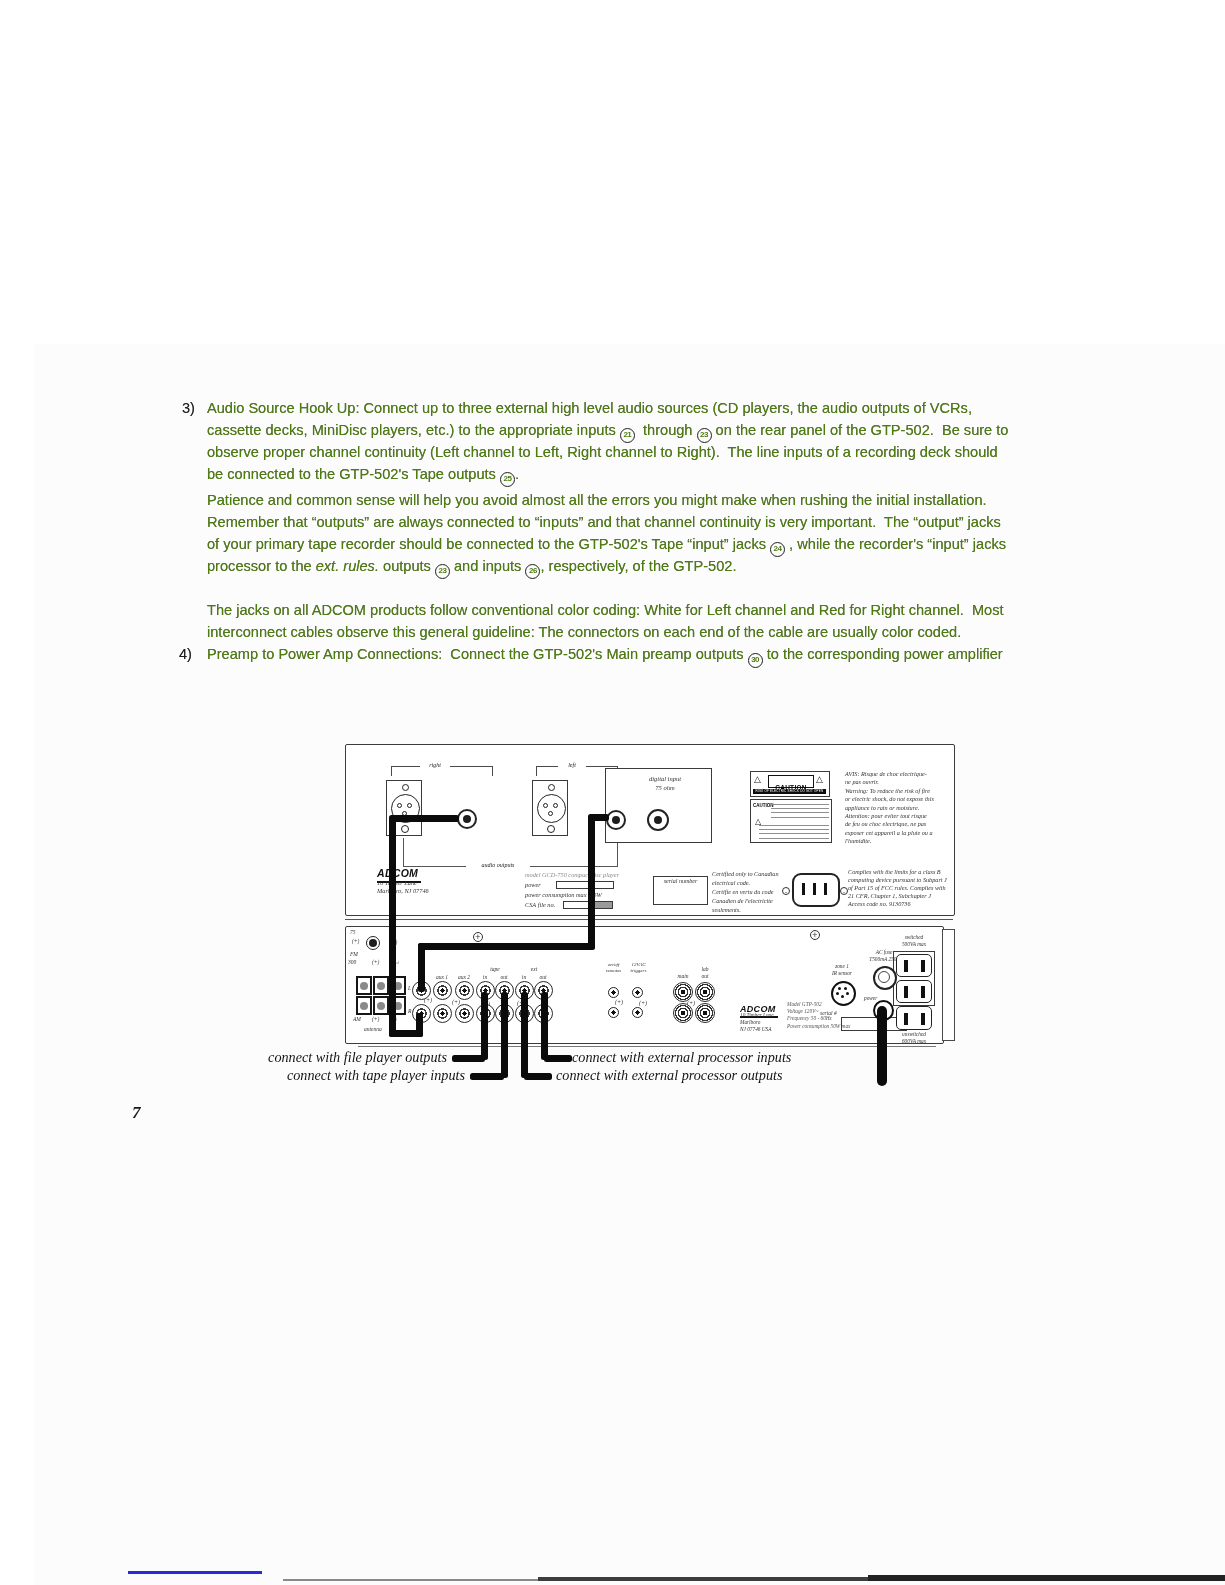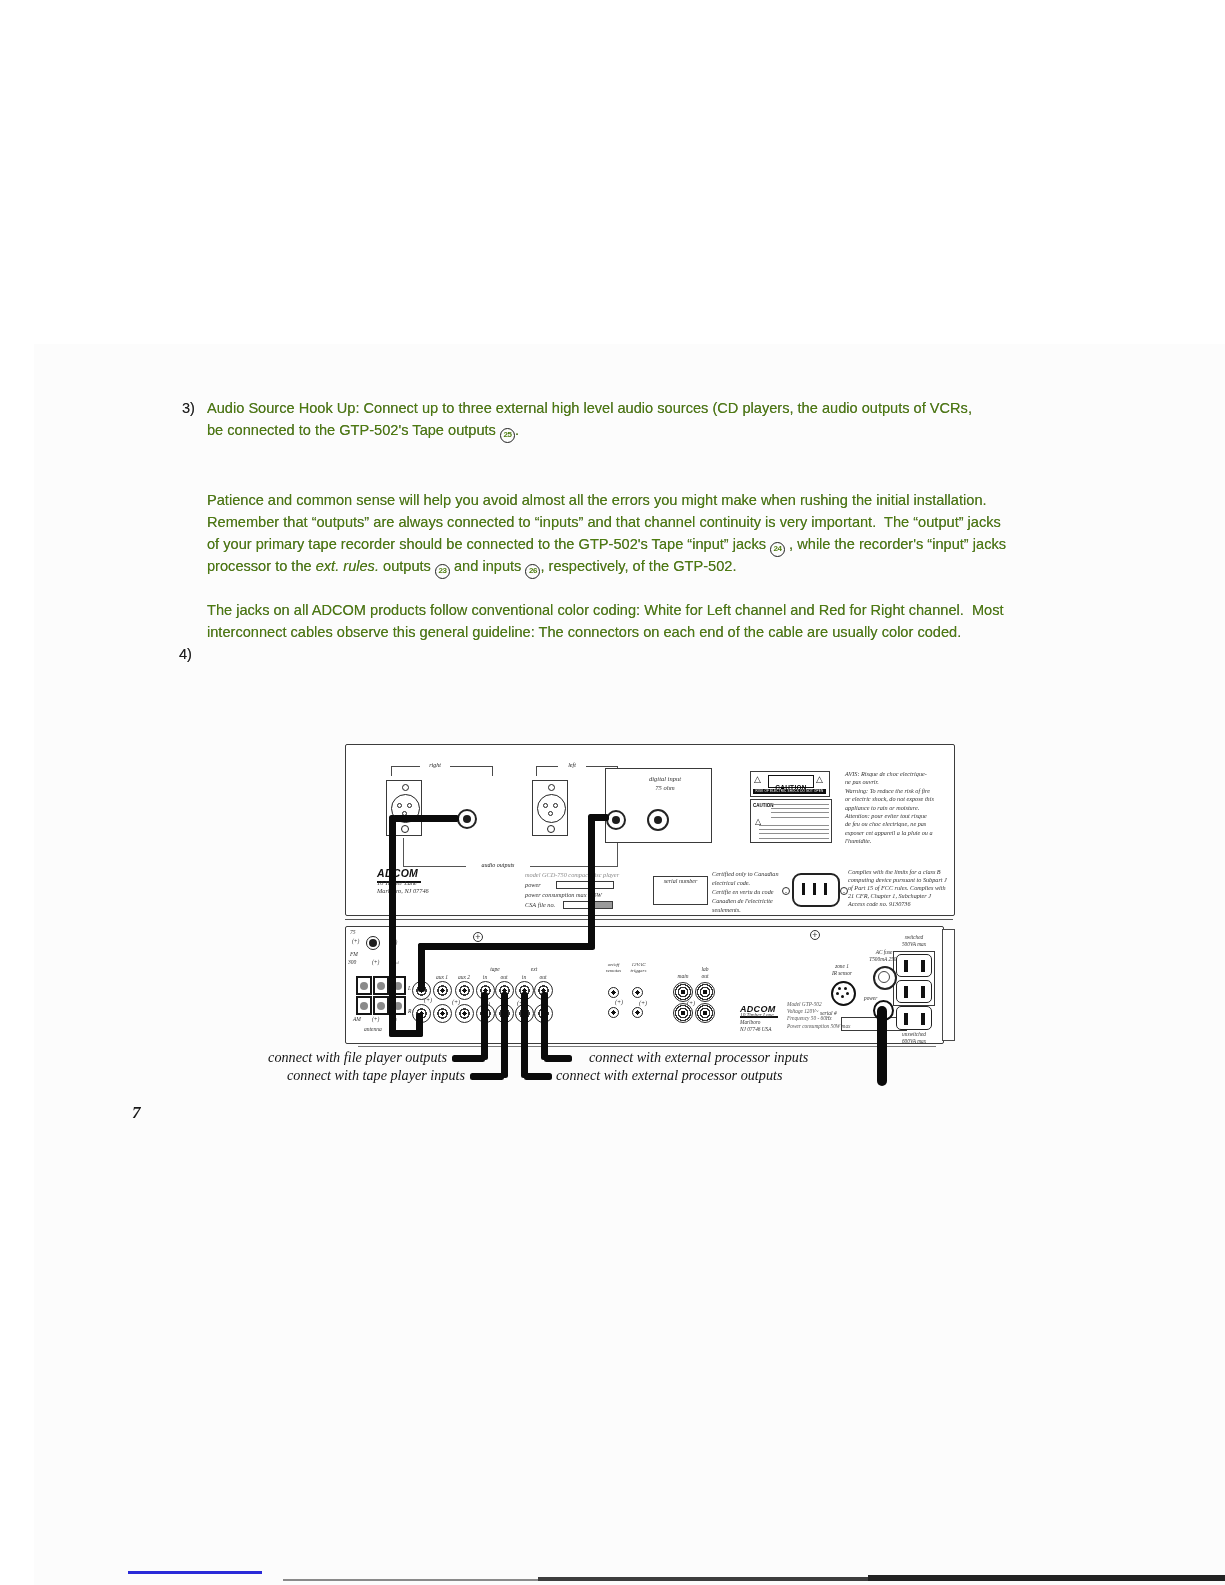--- a/index.html
+++ b/index.html
@@ -64,37 +64,40 @@
 </head>
 <body>
 
 <div id="page">
 
   <div class="tint" style="left:34px;top:344px;width:1191px;height:1241px;"></div>
 
   <div class="marker" style="left:182px;top:398px;">3)</div>
   <div class="para" style="left:207px;top:398px;width:880px;">
       <div class="tl-line"><span>Audio Source Hook Up: Connect up to three external high level audio sources (CD players, the audio outputs of VCRs,</span></div>
+      <div class="tl-line"><span>cassette decks, MiniDisc players, etc.) to the appropriate inputs </span><span class="circ">21</span><span>  through </span><span class="circ">23</span><span> on the rear panel of the GTP-502.  Be sure to</span></div>
+      <div class="tl-line"><span>observe proper channel continuity (Left channel to Left, Right channel to Right).  The line inputs of a recording deck should</span></div>
       <div class="tl-line"><span>be connected to the GTP-502's Tape outputs </span><span class="circ">25</span><span>.</span></div>
     </div>
 
   <div class="para" style="left:207px;top:490px;width:880px;">
       <div class="tl-line"><span>Patience and common sense will help you avoid almost all the errors you might make when rushing the initial installation.</span></div>
       <div class="tl-line"><span>Remember that “outputs” are always connected to “inputs” and that channel continuity is very important.  The “output” jacks</span></div>
       <div class="tl-line"><span>of your primary tape recorder should be connected to the GTP-502's Tape “input” jacks </span><span class="circ">24</span><span> , while the recorder's “input” jacks</span></div>
       <div class="tl-line"><span>processor to the </span><span class="it">ext. rules.</span><span> outputs </span><span class="circ">23</span><span> and inputs </span><span class="circ">26</span><span>, respectively, of the GTP-502.</span></div>
     </div>
 
   <div class="para" style="left:207px;top:600px;width:880px;">
       <div class="tl-line"><span>The jacks on all ADCOM products follow conventional color coding: White for Left channel and Red for Right channel.  Most</span></div>
       <div class="tl-line"><span>interconnect cables observe this general guideline: The connectors on each end of the cable are usually color coded.</span></div>
     </div>
 
   <div class="marker" style="left:179px;top:644px;">4)</div>
   <div class="para" style="left:207px;top:644px;width:880px;">
+      <div class="tl-line"><span>Preamp to Power Amp Connections:  Connect the GTP-502's Main preamp outputs </span><span class="circ">30</span><span> to the corresponding power amplifier</span></div>
     </div>
 
   <div class="panel" style="left:345px;top:744px;width:608px;height:170px;"></div>
   <div class="hl" style="left:345px;top:919px;width:608px;"></div>
 
   <div class="bracket" style="left:391px;top:766px;width:100px;"></div>
   <div class="blabel" style="left:420px;top:762px;width:30px;">right</div>
   <div class="bracket" style="left:536px;top:766px;width:80px;"></div>
   <div class="blabel" style="left:558px;top:762px;width:28px;">left</div>
 
@@ -311,21 +314,21 @@
   <div class="cable" style="left:470px;top:1073px;width:34px;height:7px;"></div>
 
   <div class="cable" style="left:521px;top:992px;width:7px;height:86px;"></div>
   <div class="cable" style="left:524px;top:1073px;width:28px;height:7px;"></div>
 
   <div class="cable" style="left:541px;top:992px;width:7px;height:68px;"></div>
   <div class="cable" style="left:544px;top:1055px;width:28px;height:7px;"></div>
 
   <div class="conn" style="left:245px;top:1049px;width:202px;text-align:right;">connect with file player outputs</div>
   <div class="conn" style="left:263px;top:1067px;width:202px;text-align:right;">connect with tape player inputs</div>
-  <div class="conn" style="left:589px;top:1049px;">connect with external processor inputs</div>
+  <div class="conn" style="left:572px;top:1049px;">connect with external processor inputs</div>
   <div class="conn" style="left:556px;top:1067px;">connect with external processor outputs</div>
 
   <div class="pageno" style="left:132px;top:1103px;">7</div>
 
   <div class="mark" style="left:128px;top:1571px;width:134px;height:3px;background:#2a2ad8;"></div>
   <div class="mark" style="left:283px;top:1579px;width:255px;height:2px;background:#8a8a8a;"></div>
   <div class="mark" style="left:538px;top:1577px;width:330px;height:4px;background:#3d3d3d;"></div>
   <div class="mark" style="left:868px;top:1575px;width:357px;height:6px;background:#222;"></div>
 
 <div class="rca" style="left: 411.5px; top: 980.5px;"></div>

